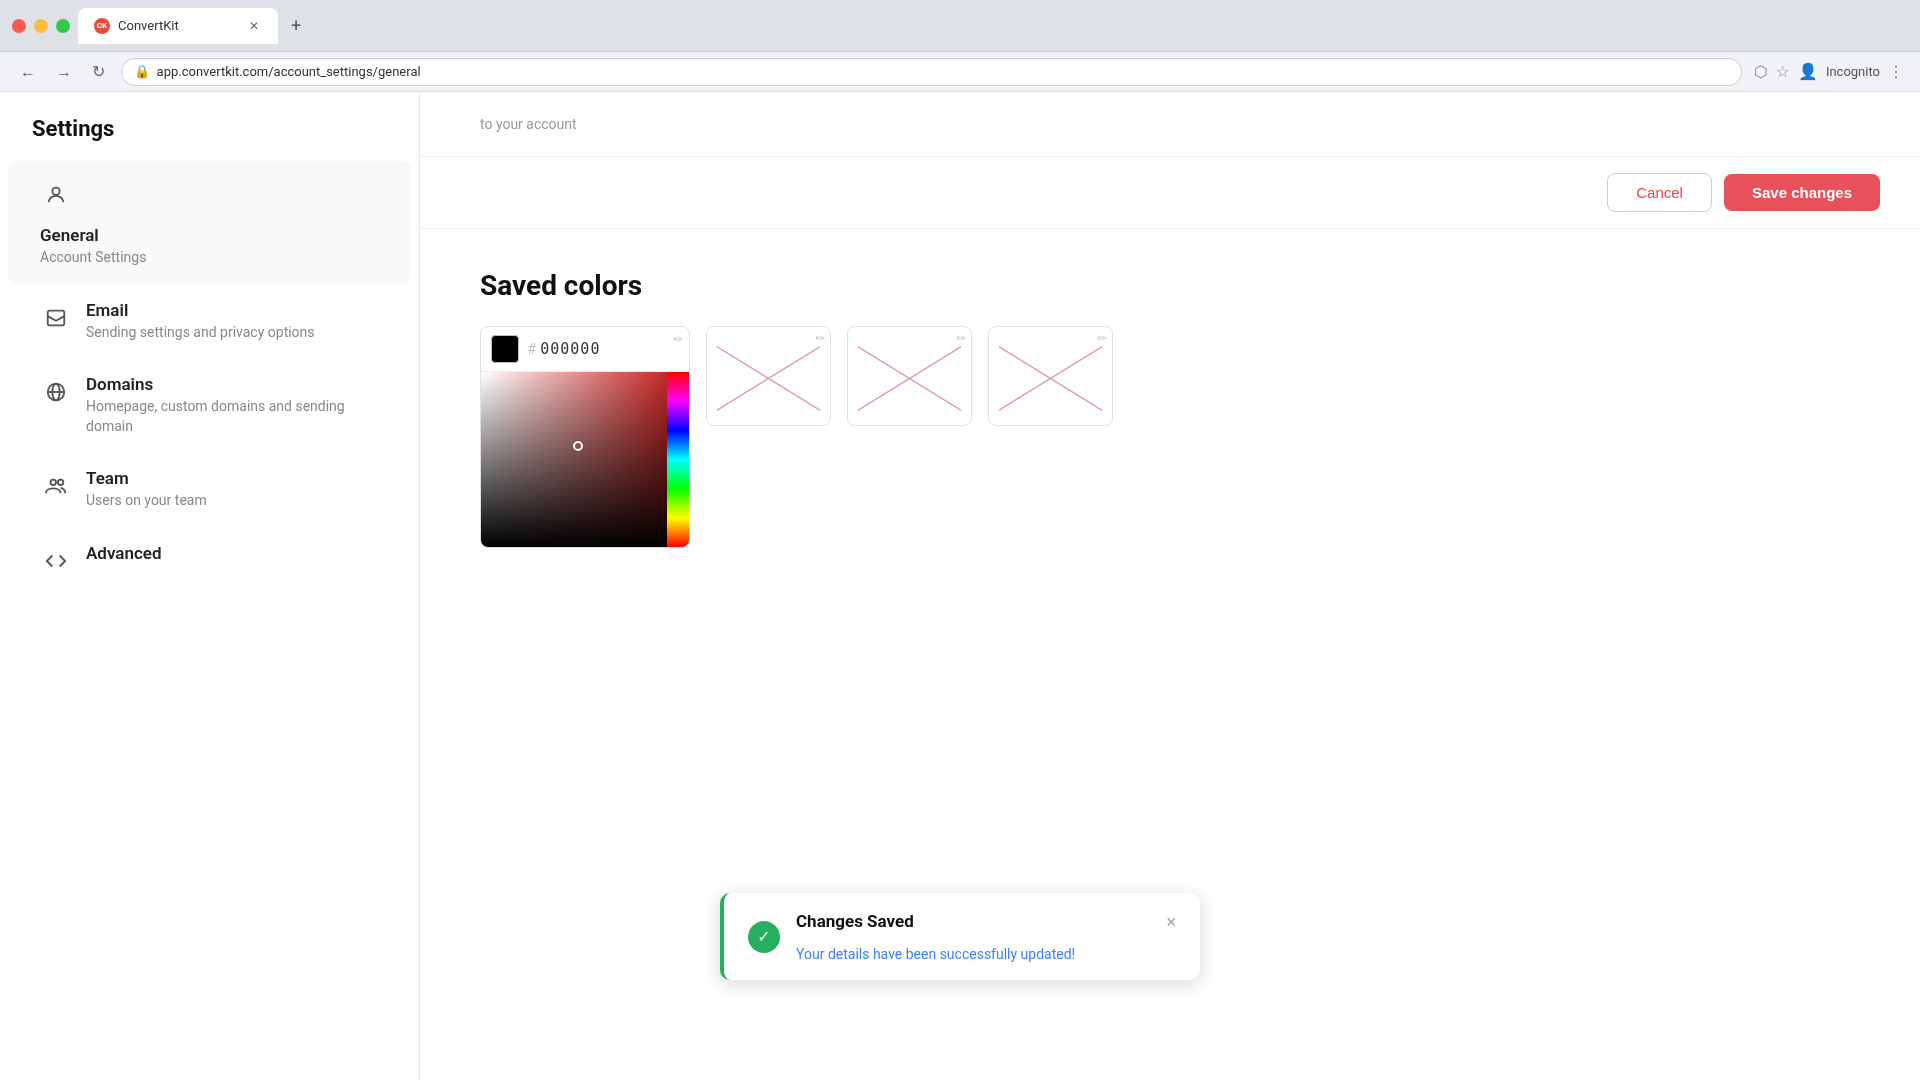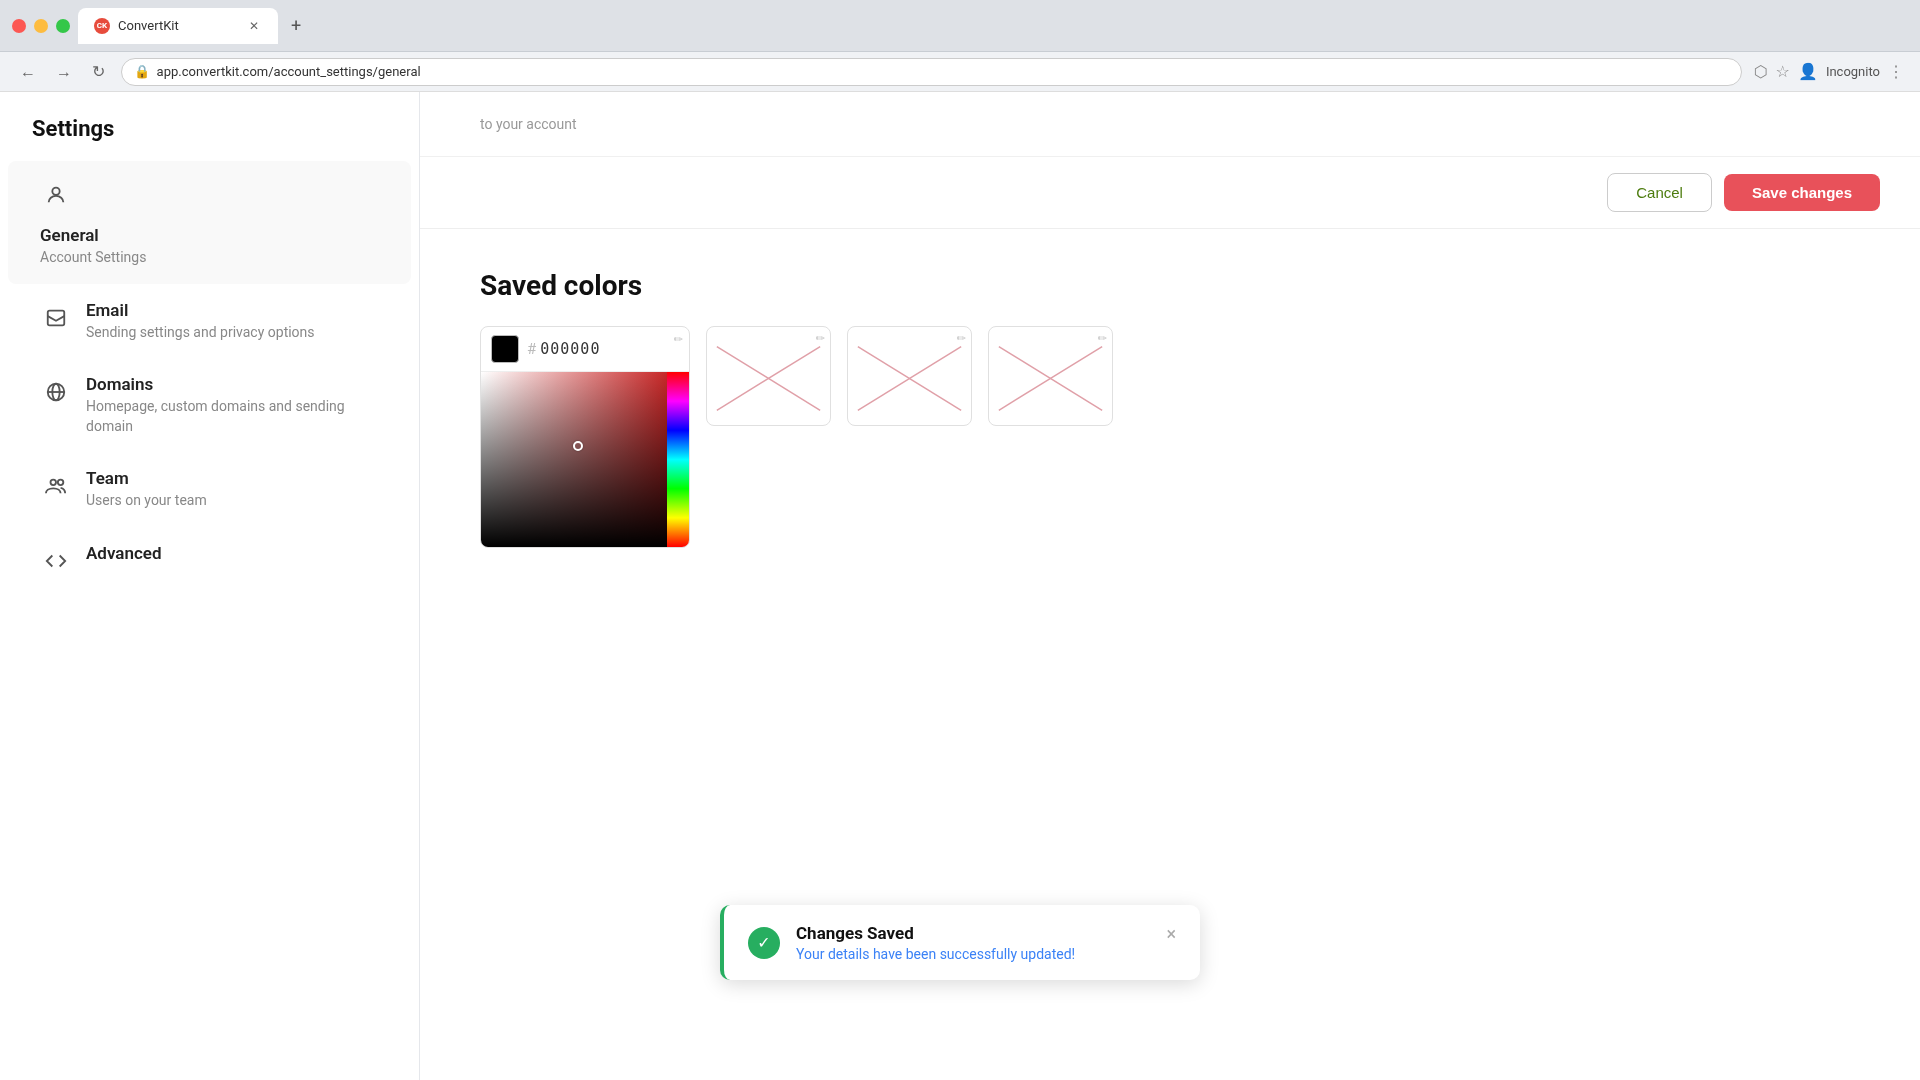--- a/index.html
+++ b/index.html
@@ -151,21 +151,21 @@
       padding: 16px 40px;
       gap: 12px;
       background: #fff;
       border-bottom: 1px solid #eee;
     }
     .btn-cancel {
       padding: 10px 28px;
       border: 1px solid #ccc;
       border-radius: 8px;
       background: #fff;
-      color: #4d7c0f;
+      color: #ef4444;
       font-size: 15px;
       cursor: pointer;
     }
     .btn-save {
       padding: 10px 28px;
       border: none;
       border-radius: 8px;
       background: #e8515a;
       color: #fff;
       font-size: 15px;
@@ -221,21 +221,21 @@
       background: #27ae60;
       border-radius:50%;
       display:flex;align-items:center;justify-content:center;
       color:white;font-size:16px;
       flex-shrink:0;
     }
     .toast-title {
       font-size: 17px;
       font-weight: 700;
       color: #111;
-      margin-bottom: 3px;
+      margin-bottom: 15px;
     }
     .toast-sub {
       font-size: 14px;
       color: #3b82f6;
     }
     .toast-close {
       margin-left: auto;
       color: #aaa;
       font-size: 18px;
       cursor: pointer;

